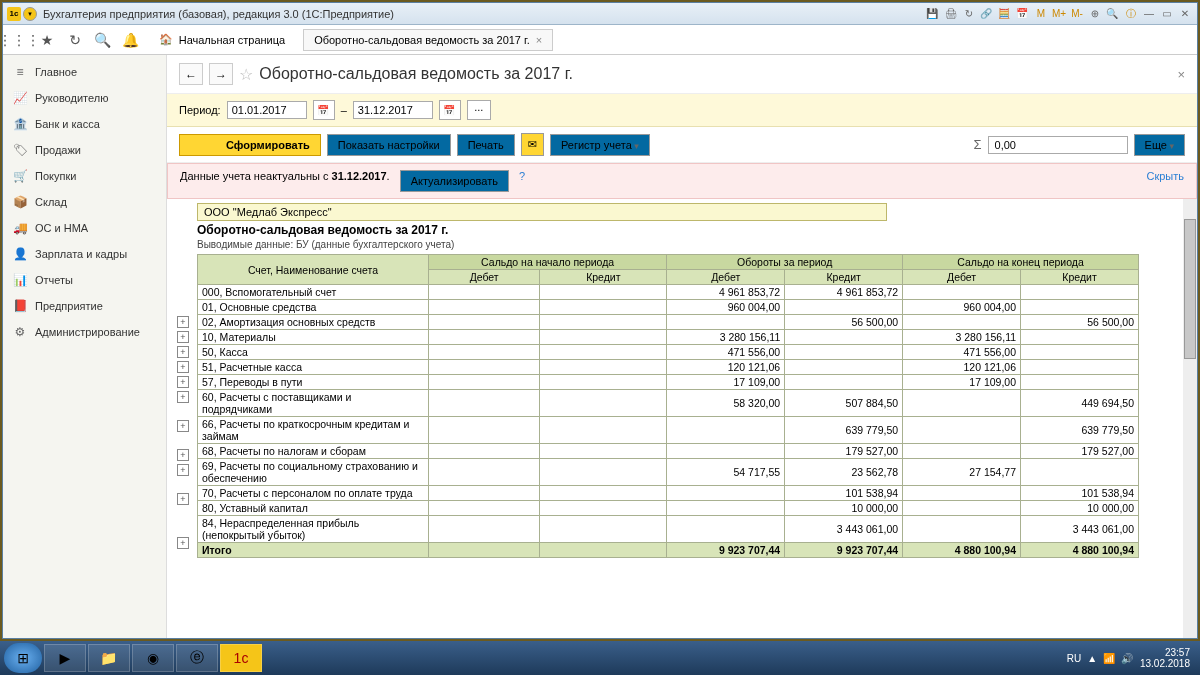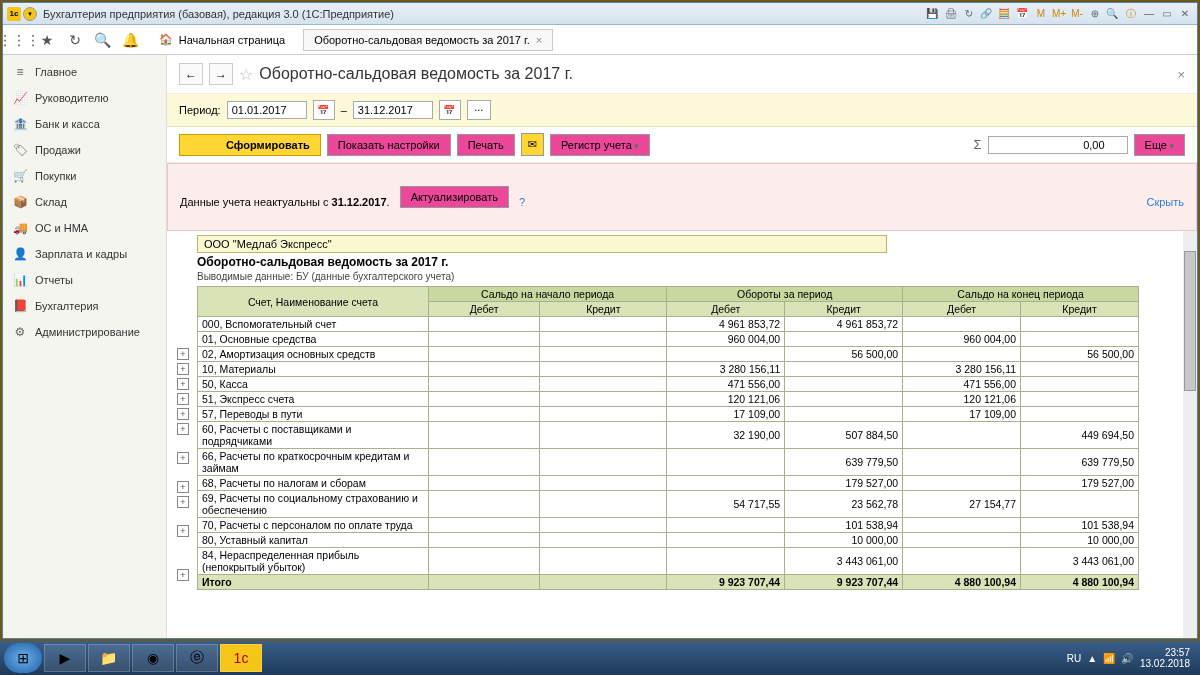--- a/index.html
+++ b/index.html
@@ -24,28 +24,28 @@
 .page-header { padding: 8px 12px; display: flex; align-items: center; gap: 6px; border-bottom: 1px solid #eee; }
 .page-header .nav-btn { width: 24px; height: 22px; border: 1px solid #ccc; background: #fafafa; display: inline-flex; align-items: center; justify-content: center; font-size: 12px; cursor: pointer; }
 .page-header .star { color: #bbb; font-size: 16px; }
 .page-header h1 { font-size: 16px; font-weight: normal; color: #333; flex: 1; }
 .page-header .close-x { color: #888; cursor: pointer; font-size: 13px; }
 .period-row { padding: 6px 12px; background: #fef9d9; display: flex; align-items: center; gap: 6px; border-bottom: 1px solid #e8e0b0; }
 .period-row input { width: 80px; padding: 2px 4px; border: 1px solid #aaa; font-size: 11px; }
 .period-row .cal { width: 22px; height: 20px; border: 1px solid #aaa; background: #fff; display: inline-flex; align-items: center; justify-content: center; font-size: 10px; cursor: pointer; }
 .period-row .ellipsis { width: 24px; height: 20px; border: 1px solid #aaa; background: #fff; text-align: center; cursor: pointer; }
 .actions-row { padding: 6px 12px; display: flex; align-items: center; gap: 6px; background: #fff; border-bottom: 1px solid #eee; }
-.btn { padding: 4px 10px; border: 1px solid #999; background: #ec4899; font-size: 11px; cursor: pointer; }
+.btn { padding: 4px 10px; border: 1px solid #999; background: #0369a1; font-size: 11px; cursor: pointer; }
 .btn.primary { background: #ffd633; border-color: #cc9900; font-weight: bold; padding-left: 46px; }
 .btn.email { background: #ffd633; padding: 4px 6px; }
 .btn.drop::after { content: " ▾"; font-size: 9px; color: #666; }
 .actions-row .spacer { flex: 1; }
 .actions-row .sigma { font-size: 13px; color: #666; }
-.actions-row input.sum { width: 140px; padding: 2px 22px; border: 1px solid #aaa; text-align: right; font-size: 11px; }
-.warn-row { padding: 22px 12px; background: #fdecec; border: 1px solid #f0c5c5; margin: 0; display: flex; align-items: flex-end; gap: 10px; font-size: 11px; }
+.actions-row input.sum { width: 140px; padding: 2px 6px; border: 1px solid #aaa; font-size: 11px; }
+.warn-row { padding: 6px 12px; background: #fdecec; border: 1px solid #f0c5c5; margin: 0; display: flex; align-items: flex-start; gap: 10px; font-size: 11px; }
 .warn-row .q { color: #2a7fd4; cursor: pointer; }
 .warn-row .spacer { flex: 1; }
 .warn-row .hide { color: #2a7fd4; cursor: pointer; }
 .report-area { flex: 1; overflow: auto; padding: 4px 10px 10px 30px; position: relative; }
 .report-header { margin-bottom: 2px; }
 .report-header .org { background: #faf8d0; border: 1px solid #bdb76b; padding: 2px 6px; display: inline-block; width: 690px; font-size: 11px; }
 .report-header .title2 { font-weight: bold; font-size: 12px; padding: 2px 0; }
 .report-header .sub { font-size: 10px; color: #444; padding-bottom: 2px; }
 table.rep { border-collapse: collapse; width: 942px; font-size: 10.5px; }
 table.rep th, table.rep td { border: 1px solid #a8b090; padding: 1px 4px; }
@@ -141,21 +141,21 @@
         <div class="sidebar-item">
           <span class="ico">👤</span>
           <span>Зарплата и кадры</span>
         </div>
         <div class="sidebar-item">
           <span class="ico">📊</span>
           <span>Отчеты</span>
         </div>
         <div class="sidebar-item">
           <span class="ico">📕</span>
-          <span>Бухгалтерия</span>
+          <span>Предприятие</span>
         </div>
         <div class="sidebar-item">
           <span class="ico">⚙</span>
           <span>Администрирование</span>
         </div>
       </div>
 
     <div class="main">
       <div class="page-header">
         <span class="nav-btn">←</span>
@@ -258,42 +258,42 @@
               <tr>
                 <td class="acc">50, Касса</td>
                 <td class="num"></td>
                 <td class="num"></td>
                 <td class="num">471 556,00</td>
                 <td class="num"></td>
                 <td class="num">471 556,00</td>
                 <td class="num"></td>
               </tr>
               <tr>
-                <td class="acc">51, Экспресс счета</td>
+                <td class="acc">51, Расчетные касса</td>
                 <td class="num"></td>
                 <td class="num"></td>
                 <td class="num">120 121,06</td>
                 <td class="num"></td>
                 <td class="num">120 121,06</td>
                 <td class="num"></td>
               </tr>
               <tr>
                 <td class="acc">57, Переводы в пути</td>
                 <td class="num"></td>
                 <td class="num"></td>
                 <td class="num">17 109,00</td>
                 <td class="num"></td>
                 <td class="num">17 109,00</td>
                 <td class="num"></td>
               </tr>
               <tr>
                 <td class="acc">60, Расчеты с поставщиками и подрядчиками</td>
                 <td class="num"></td>
                 <td class="num"></td>
-                <td class="num">32 190,00</td>
+                <td class="num">58 320,00</td>
                 <td class="num">507 884,50</td>
                 <td class="num"></td>
                 <td class="num">449 694,50</td>
               </tr>
               <tr>
                 <td class="acc">66, Расчеты по краткосрочным кредитам и займам</td>
                 <td class="num"></td>
                 <td class="num"></td>
                 <td class="num"></td>
                 <td class="num">639 779,50</td>

